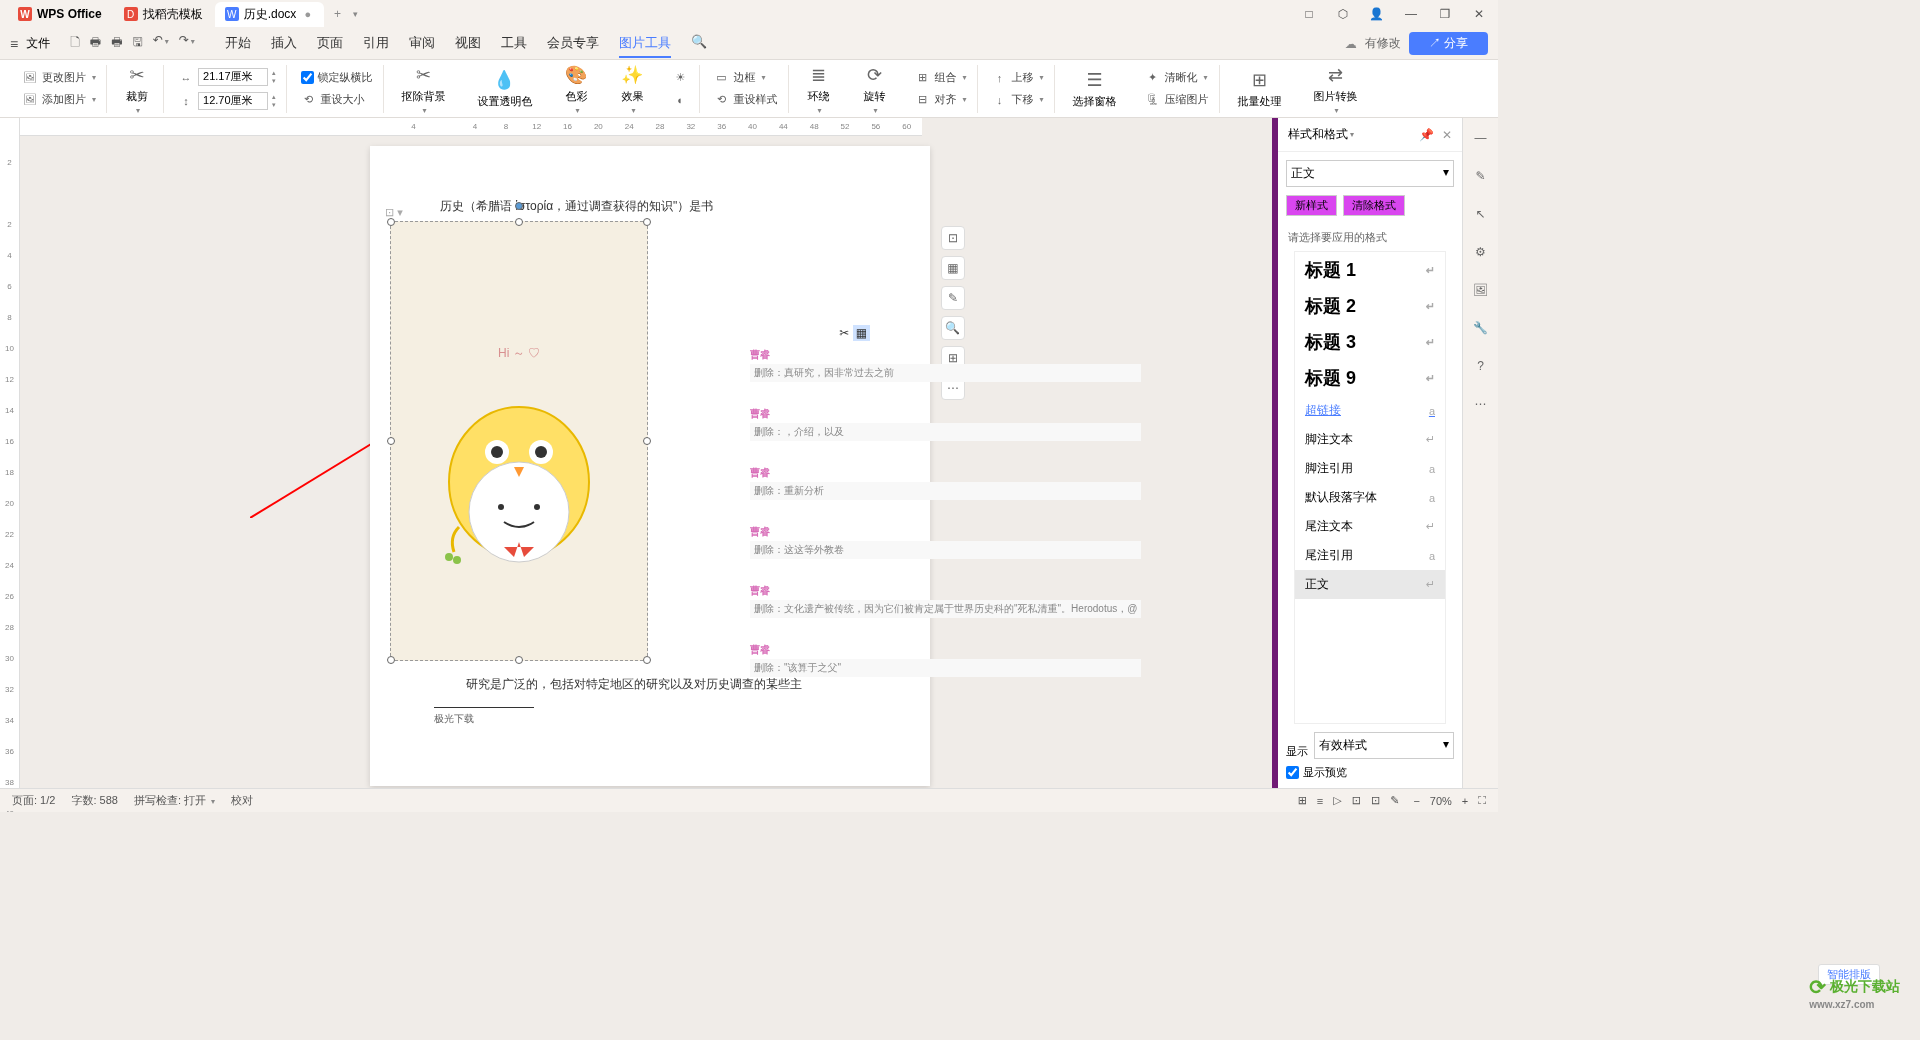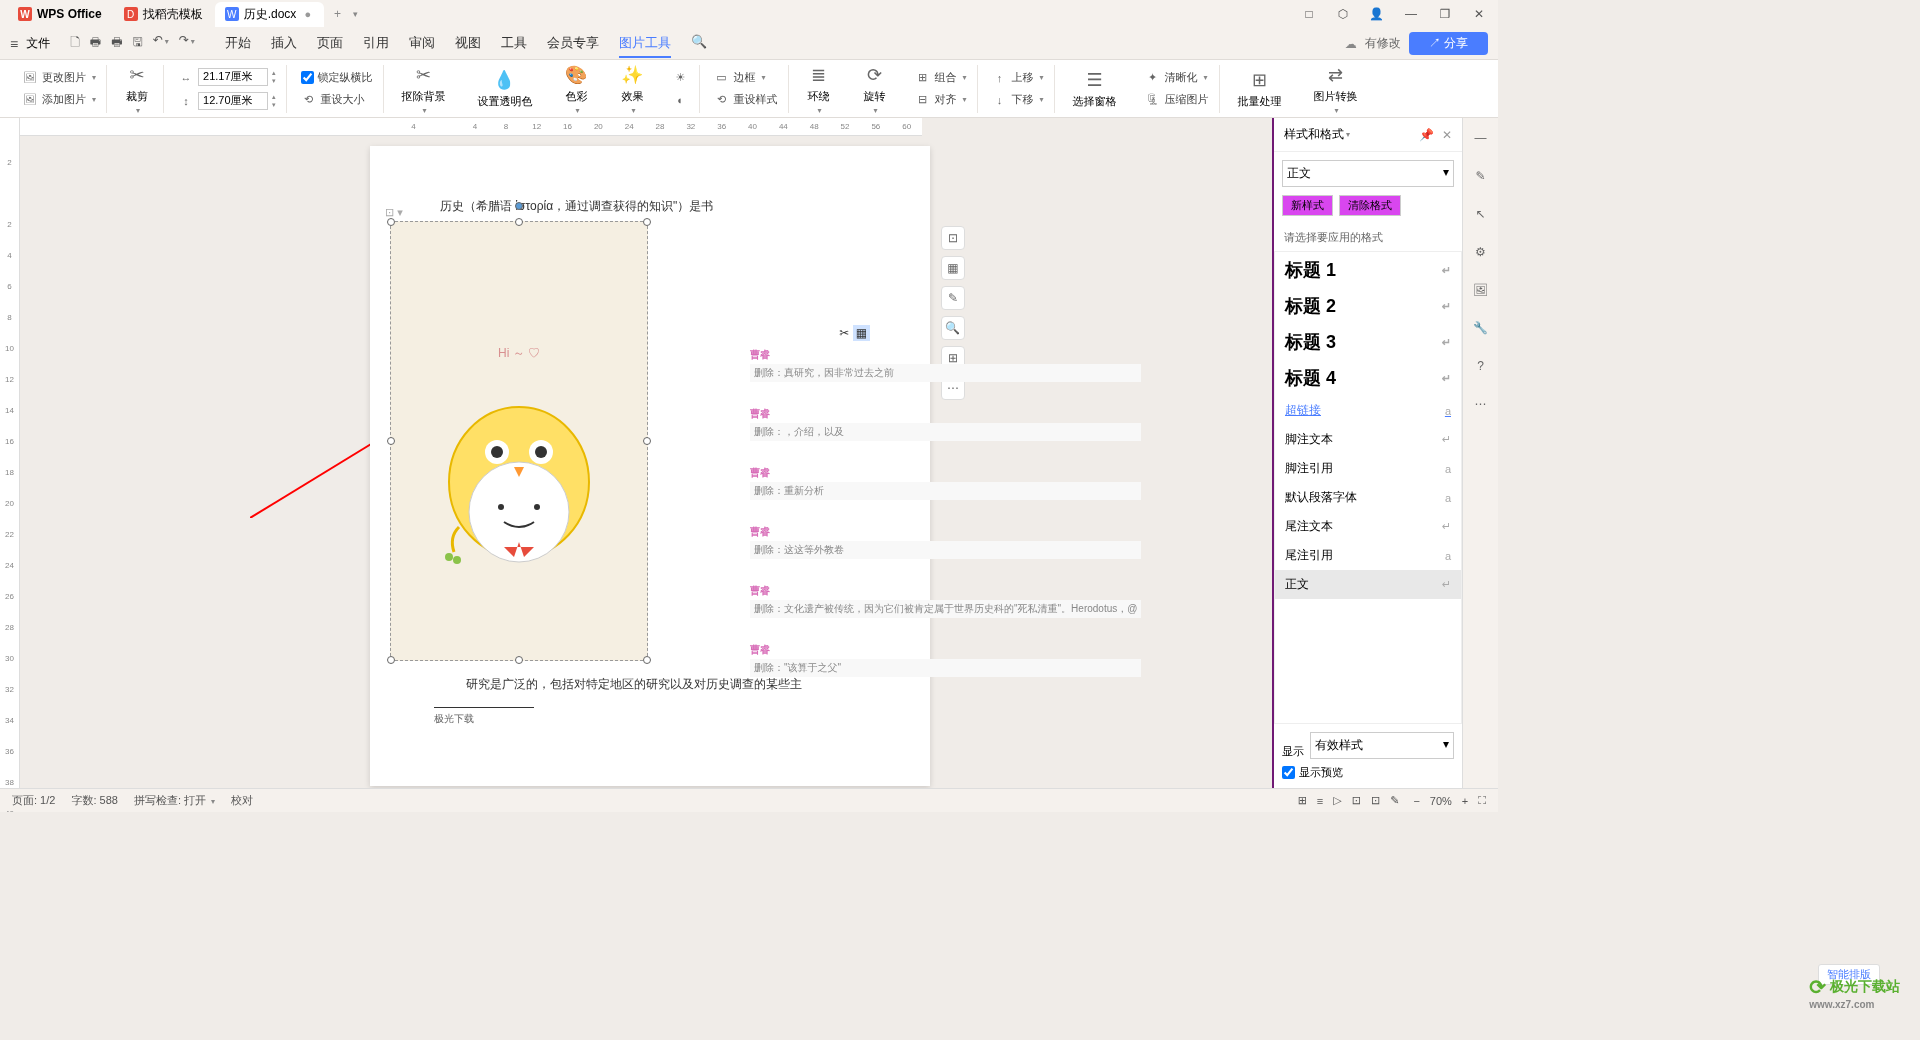--- a/index.html
+++ b/index.html
@@ -52,30 +52,30 @@
     .chick { position: absolute; left: 50%; top: 50%; transform: translate(-50%, -40%); text-align: center; }
     .float-tools { position: absolute; right: -35px; top: 80px; display: flex; flex-direction: column; gap: 6px; }
     .float-tool { width: 24px; height: 24px; background: #fff; border: 1px solid #ddd; border-radius: 4px; display: flex; align-items: center; justify-content: center; font-size: 12px; color: #666; cursor: pointer; }
     .comments { position: absolute; left: 730px; top: 230px; font-size: 10px; }
     .comment { margin-bottom: 25px; }
     .comment-author { color: #d86db8; font-weight: bold; }
     .comment-text { color: #888; background: #f8f8f8; padding: 2px 4px; margin-top: 2px; }
     .red-arrow { position: absolute; left: 230px; top: 280px; width: 190px; height: 120px; pointer-events: none; }
     
     
-    .right-panel { width: 190px; background: #fff; border-left: 2px solid #701a75; display: flex; flex-direction: column; }
+    .right-panel { width: 190px; background: #fff; border-left: 6px solid #701a75; display: flex; flex-direction: column; }
     .right-toolbar { width: 36px; background: #f5f1ed; border-left: 1px solid #ddd; display: flex; flex-direction: column; align-items: center; padding-top: 10px; gap: 18px; }
     .right-tool { width: 20px; height: 20px; color: #666; cursor: pointer; display: flex; align-items: center; justify-content: center; }
     .panel-header { padding: 8px 10px; display: flex; align-items: center; font-size: 12px; border-bottom: 1px solid #eee; }
     .panel-close { margin-left: auto; display: flex; gap: 8px; color: #999; }
     .style-select { margin: 8px; padding: 4px; border: 1px solid #ccc; font-size: 12px; display: flex; justify-content: space-between; cursor: pointer; }
     .style-btns { display: flex; gap: 6px; padding: 0 8px 8px; }
     .style-btn { border: 1px solid #ccc; padding: 2px 8px; font-size: 11px; cursor: pointer; background: #d946ef; }
     .panel-label { padding: 6px 10px; font-size: 11px; color: #666; }
-    .style-list { flex: 1; overflow: auto; border: 1px solid #eee; margin: 0 0; }
+    .style-list { flex: 1; overflow: auto; border: 1px solid #eee; margin: 0 16px; }
     .style-item { padding: 6px 10px; display: flex; justify-content: space-between; align-items: center; cursor: pointer; font-size: 12px; }
     .style-item.selected { background: #e8e8e8; }
     .style-item.heading { font-size: 18px; font-weight: bold; }
     .style-item.link { color: #4a7dff; text-decoration: underline; }
     .style-marker { color: #aaa; font-size: 11px; }
     .panel-footer { padding: 8px; font-size: 11px; }
     .panel-footer label { display: flex; align-items: center; gap: 4px; margin-top: 6px; }
     
     
     .statusbar { height: 24px; background: #f5f1ed; border-top: 1px solid #ddd; display: flex; align-items: center; padding: 0 12px; font-size: 11px; color: #555; gap: 16px; }
@@ -470,21 +470,21 @@
         </div>
         <div class="style-item heading">
           <span>标题 2</span>
           <span class="style-marker">↵</span>
         </div>
         <div class="style-item heading">
           <span>标题 3</span>
           <span class="style-marker">↵</span>
         </div>
         <div class="style-item heading">
-          <span>标题 4</span>
+          <span>标题 9</span>
           <span class="style-marker">↵</span>
         </div>
         <div class="style-item link">
           <span>超链接</span>
           <span class="style-marker">a</span>
         </div>
         <div class="style-item ">
           <span>脚注文本</span>
           <span class="style-marker">↵</span>
         </div>

